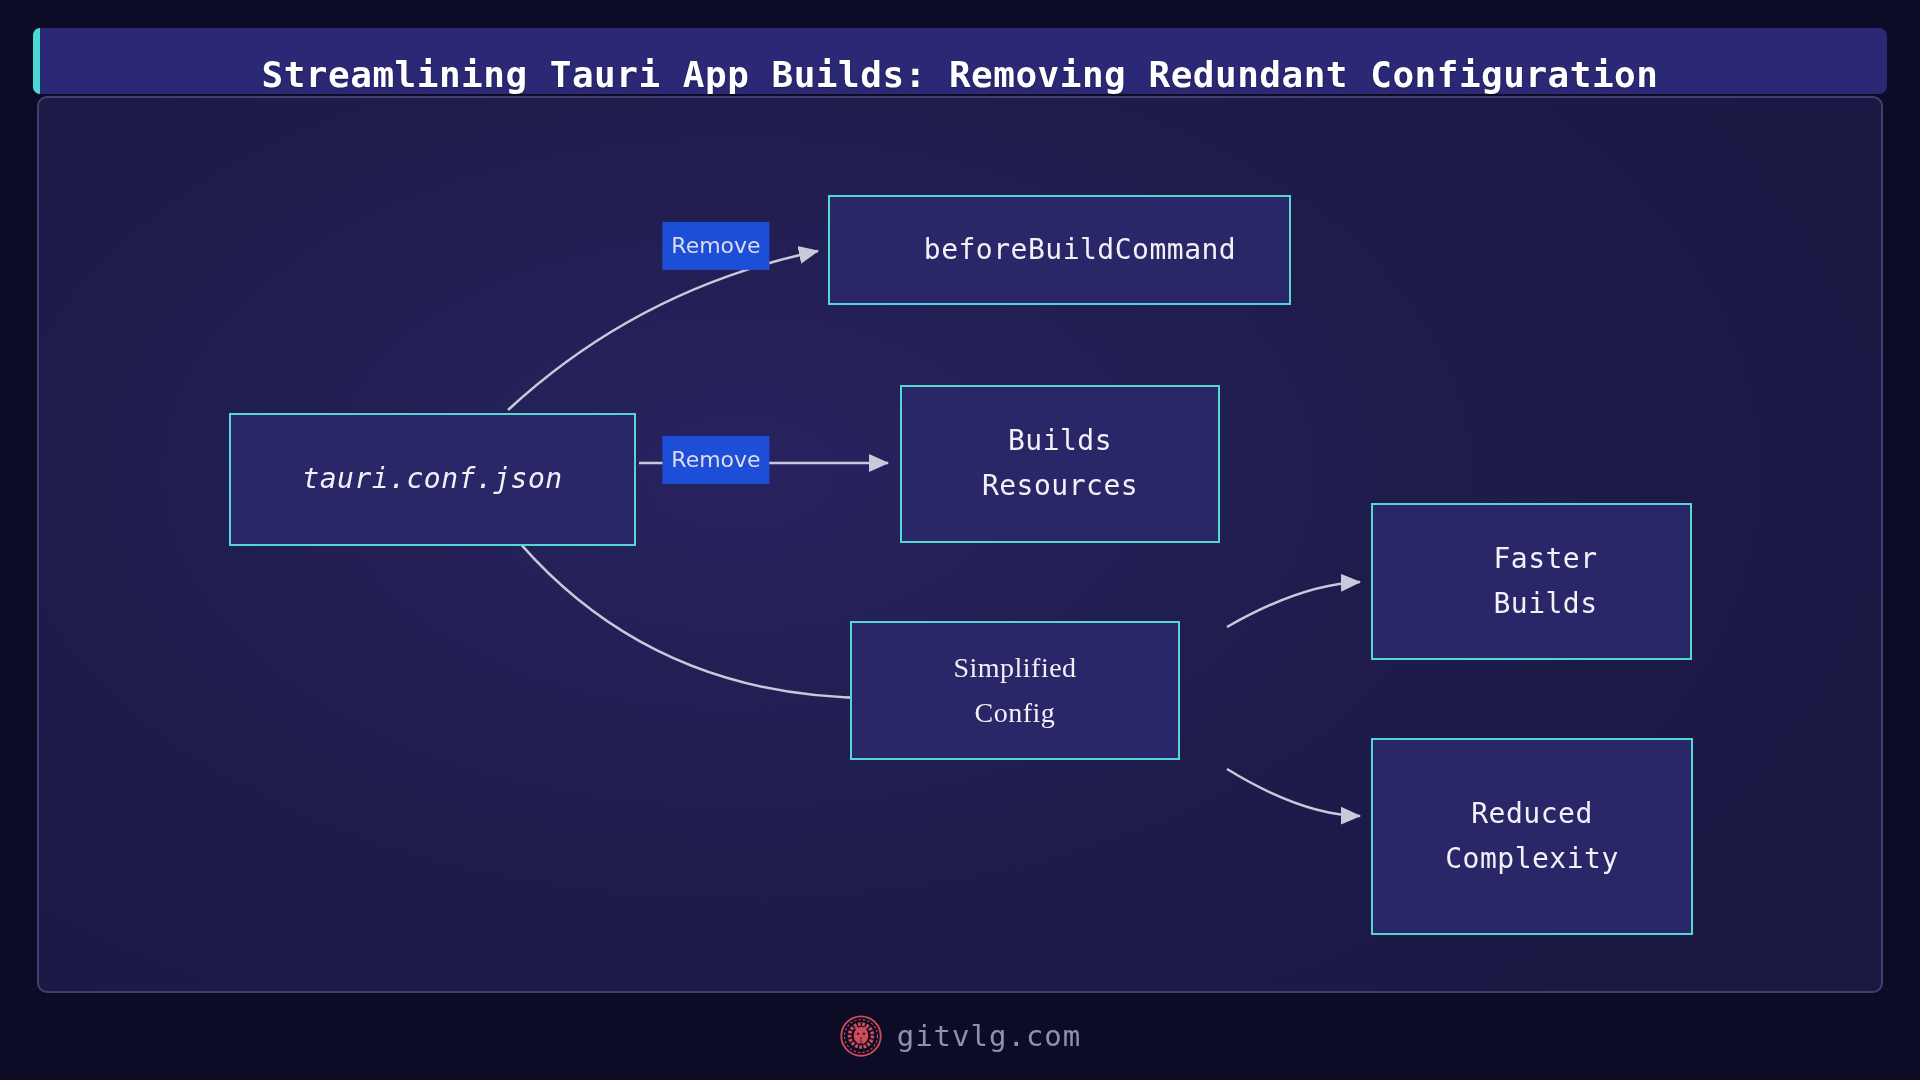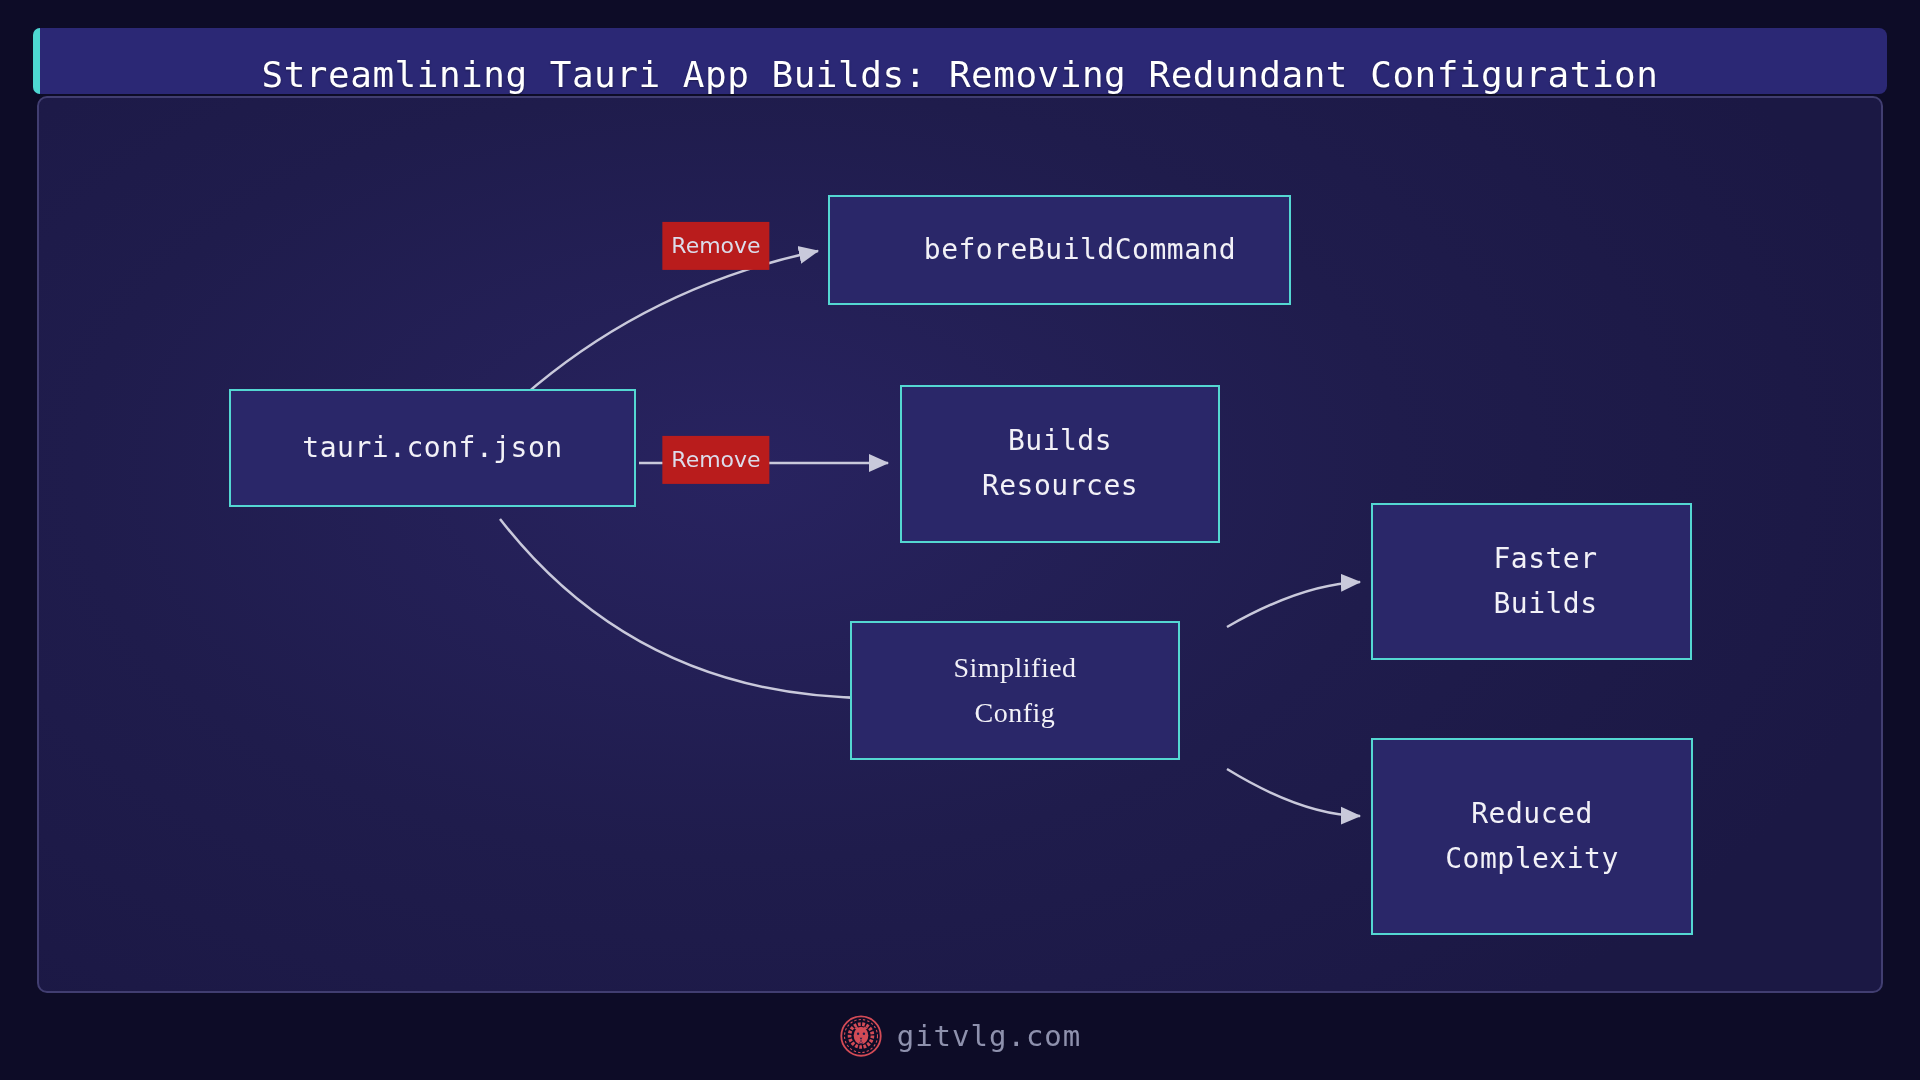--- a/index.html
+++ b/index.html
@@ -12,21 +12,21 @@
   .title-bar{
     position:absolute;left:33px;top:28px;width:1854px;height:66px;
     background:#2b2875;border-radius:8px;
     display:flex;align-items:center;justify-content:center;
   }
   .title-accent{
     position:absolute;left:0;top:0;bottom:0;width:7px;
     background:#4ed8d2;border-radius:8px 0 0 8px;
   }
   .title-text{
-    color:#ffffff;font-weight:normal;font-size:36px;letter-spacing:.5px;
+    color:#ffffff;font-weight:bold;font-size:36px;letter-spacing:.5px;
     font-family:"DejaVu Sans Mono", monospace;
     text-shadow:0 1px 2px rgba(0,0,0,.35);
     margin-top:26px;
   }
   
   .canvas{
     position:absolute;left:37px;top:96px;width:1846px;height:897px;
     border:2px solid #413e71;border-radius:10px;box-sizing:border-box;
     background:radial-gradient(ellipse 1200px 700px at 38% 42%, #282360 0%, #1f1c4c 55%, #1b1844 100%);
   }
@@ -35,30 +35,30 @@
   svg.edges path.edge{stroke:#c9c9db;stroke-width:2.5;fill:none;}
   
   .node{
     position:absolute;box-sizing:border-box;
     background:#2a2769;border:2px solid #54d7d2;
     display:flex;align-items:center;justify-content:center;text-align:center;
     color:#f2f1f7;font-size:28px;line-height:1.6;letter-spacing:.5px;
     white-space:pre-line;
     font-family:"DejaVu Sans Mono", monospace;
   }
-  .node-tauri{left:229px;top:389px;width:407px;height:118px;}
+  .node-tauri{left:229px;top:413px;width:407px;height:133px;font-style:italic;}
   .node-before{left:828px;top:195px;width:463px;height:110px;padding-left:41px;}
   .node-unused{left:900px;top:385px;width:320px;height:158px;}
   .node-simplified{left:850px;top:621px;width:330px;height:139px;font-family:Liberation Serif, serif;}
   .node-faster{left:1371px;top:503px;width:321px;height:157px;padding-left:28px;}
   .node-reduced{left:1371px;top:738px;width:322px;height:197px;}
   
   .edge-label{
     position:absolute;transform:translate(-50%,-50%);
-    background:#b91c1c;color:#dcdcea;
+    background:#1d4ed8;color:#dcdcea;
     font-family:"DejaVu Sans", "Liberation Sans", sans-serif;
     font-size:22px;padding:12px 9px;line-height:1.1;
   }
   .edge-label-1{left:716px;top:246px;}
   .edge-label-2{left:716px;top:460px;}
   
   .footer{
     position:absolute;left:0;top:1008px;width:1920px;height:56px;
     display:flex;align-items:center;justify-content:center;gap:14px;
   }

